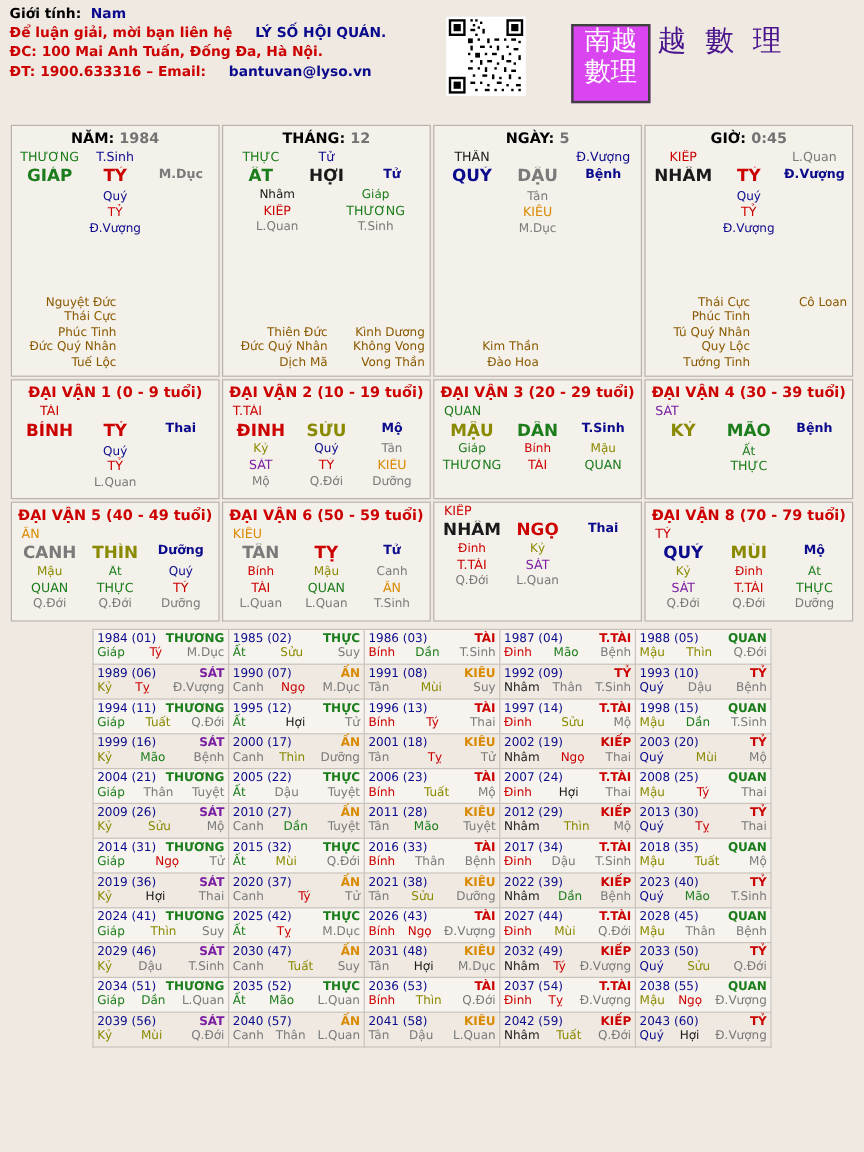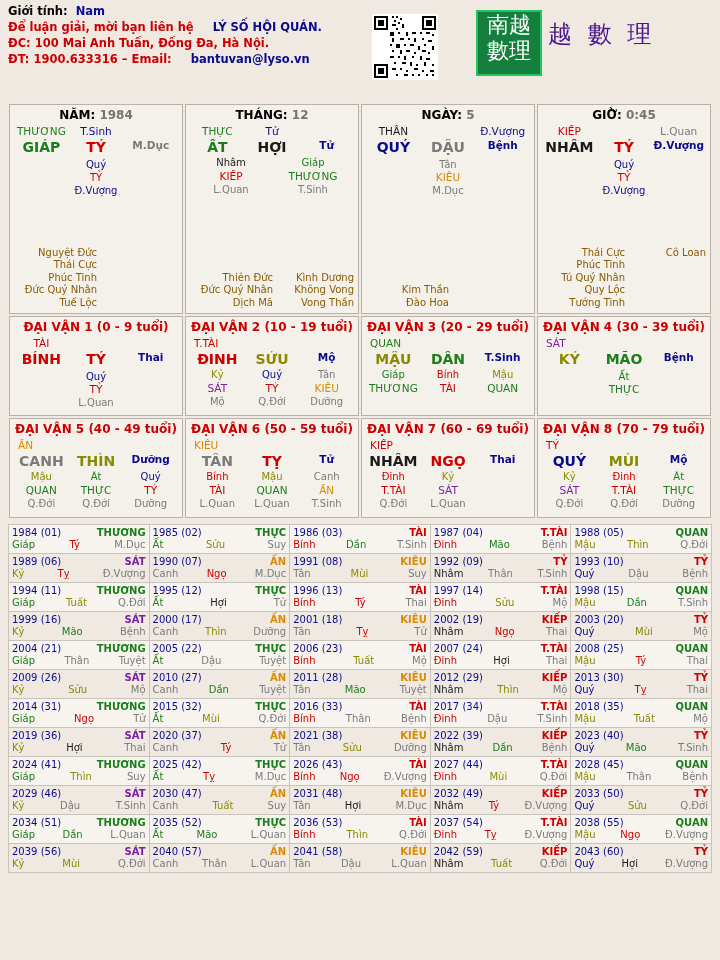--- a/index.html
+++ b/index.html
@@ -13,21 +13,21 @@
     overflow:hidden;
   }
   
   .header{position:relative;height:104px;padding:4px 8px 0 8px;box-sizing:border-box;}
   .hdr-line{font-weight:bold;color:#0a0a8c;font-size:11.5px;line-height:15px;}
   .hdr-line .lbl{color:#000;}
   .hdr-red{color:#cc0000;font-weight:bold;font-size:11.5px;line-height:16px;}
   .hdr-red .em{color:#0a0a8c;margin-left:15px;}
   .qr{position:absolute;left:372px;top:14px;width:66px;height:66px;background:#fff;}
   .qr svg{display:block;}
-  .seal{position:absolute;left:476px;top:10px;width:62px;height:62px;background:#15803d;border:2px solid #22c55e;}
+  .seal{position:absolute;left:476px;top:20px;width:62px;height:62px;background:#d946ef;border:2px solid #404040;}
   .seal span{display:block;color:#fff;font-size:22px;text-align:center;line-height:26px;font-family:"DejaVu Serif","Liberation Serif",serif;}
   .brand{position:absolute;left:548px;top:18px;font-size:24px;color:#7b1fa2;font-family:"DejaVu Serif","Liberation Serif",serif;letter-spacing:4px;}
   .brand span{color:#4a148c;}
 
   
   .row{display:flex;width:704px;margin:0 auto;}
   .cell{
     border:1px solid #b8b2ab;
     background:#f4f0ea;
     box-sizing:border-box;
@@ -55,21 +55,21 @@
   .c-brown{color:#8a5a00;}
   .stack{padding-top:2px;}
   .stack div{text-align:center;line-height:13px;}
 
   .notes{position:absolute;left:6px;bottom:4px;right:4px;text-align:right;}
   .notes .nrow{display:flex;}
   .notes .ncol{width:50%;}
   .notes div{font-size:10px;line-height:12.5px;}
 
   
-  .ytable{width:704px;margin:4px auto 12px;border-collapse:collapse;table-layout:fixed;}
+  .ytable{width:566px;margin:4px auto 12px;border-collapse:collapse;table-layout:fixed;}
   .ytable td{border:1px solid #c9c3bc;padding:0;vertical-align:top;}
   .ycell{padding:2px 3px 3px;}
   .ycell .l1{display:flex;justify-content:space-between;font-size:10px;}
   .ycell .l1 .yy{color:#0a0a8c;}
   .ycell .l1 .star{font-weight:bold;}
   .ycell .l2{display:flex;justify-content:space-between;font-size:10px;margin-top:1px;}
   .ycell .l2 span{white-space:nowrap;}
   .y-even{background:#f7f4ef;}
   .y-odd{background:#efe9e2;}
 </style>
@@ -465,21 +465,20 @@
       <div class="c-orange">ẤN</div>
     </div>
     <div class="line3 tiny">
       <div class="c-gray">L.Quan</div>
       <div class="c-gray">L.Quan</div>
       <div class="c-gray">T.Sinh</div>
     </div>
   </div>
 
   <div class="cell">
-    <div class="cell-title c-red">ĐẠI VẬN 7 (60 - 69 tuổi)</div>
     <div class="line3 small">
       <div class="c-red" style="text-align:left;padding-left:4px">KIẾP</div>
         <div></div>
         <div></div>
     </div>
     <div class="line3 big">
       <div class="c-black">NHÂM</div>
       <div class="c-red">NGỌ</div>
       <div class="small c-blue">Thai</div>
     </div>

